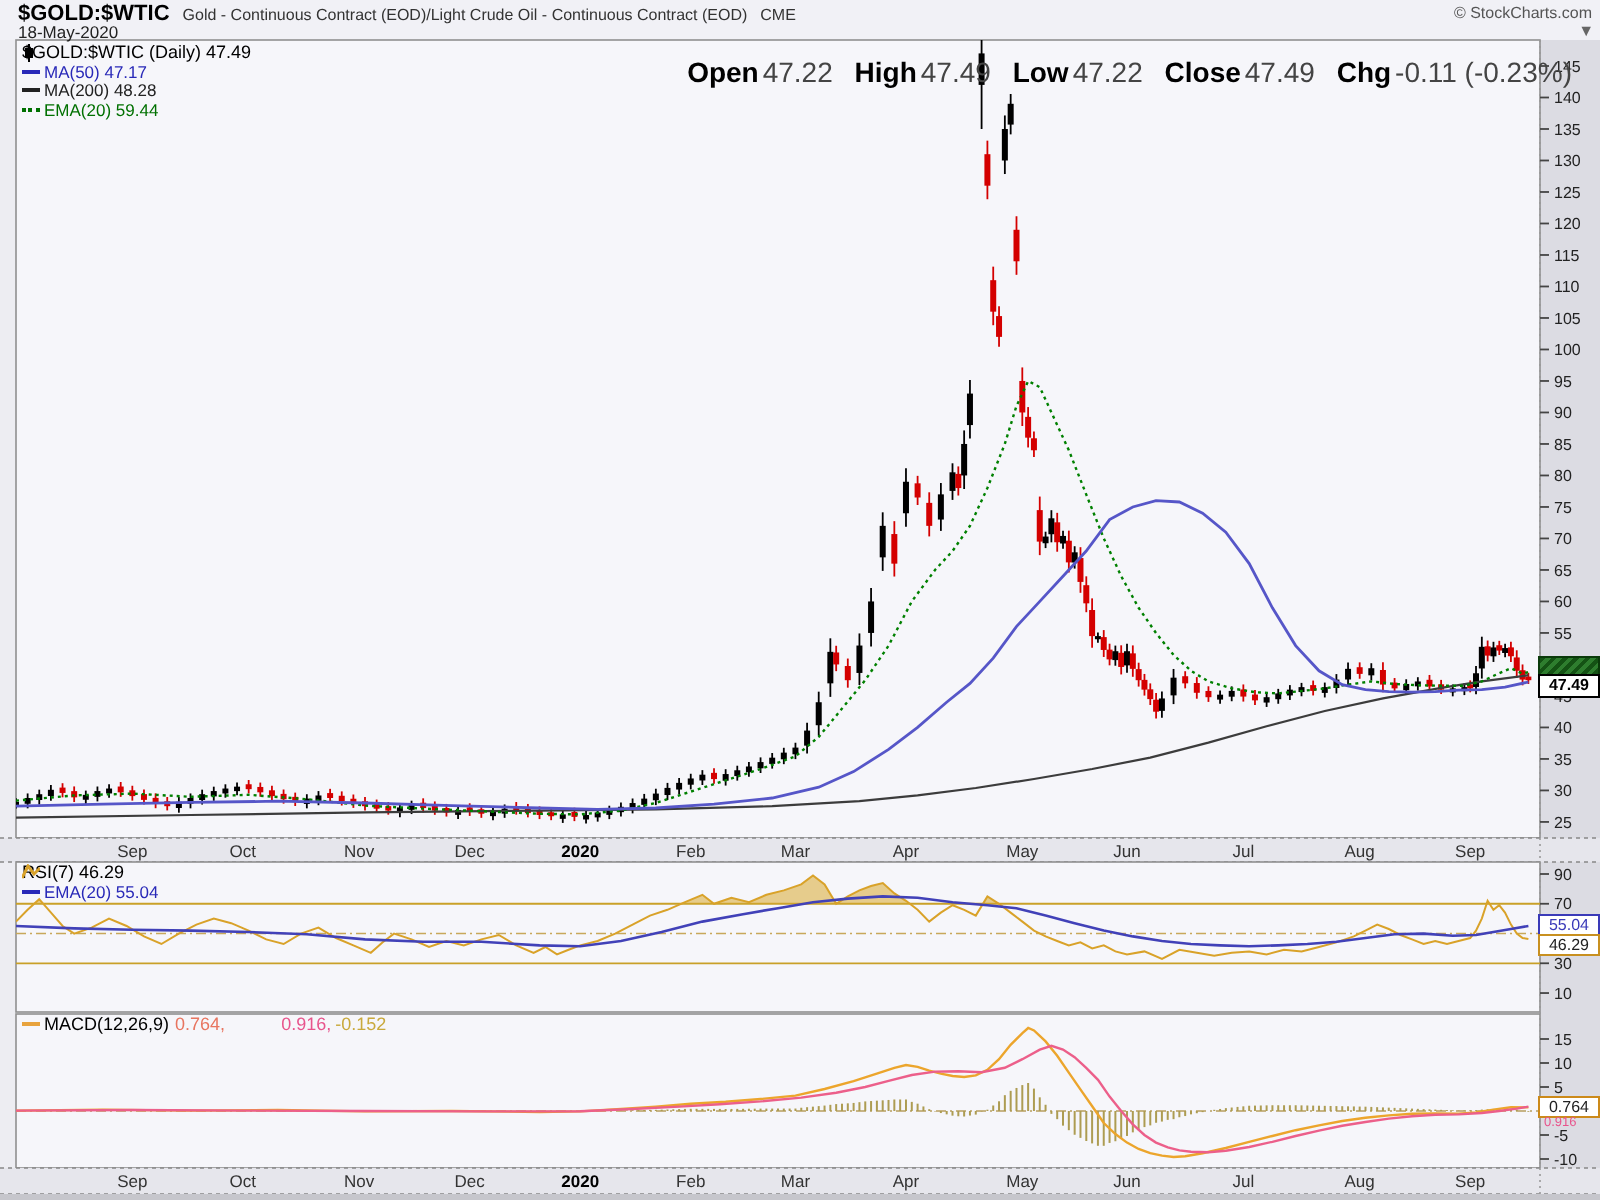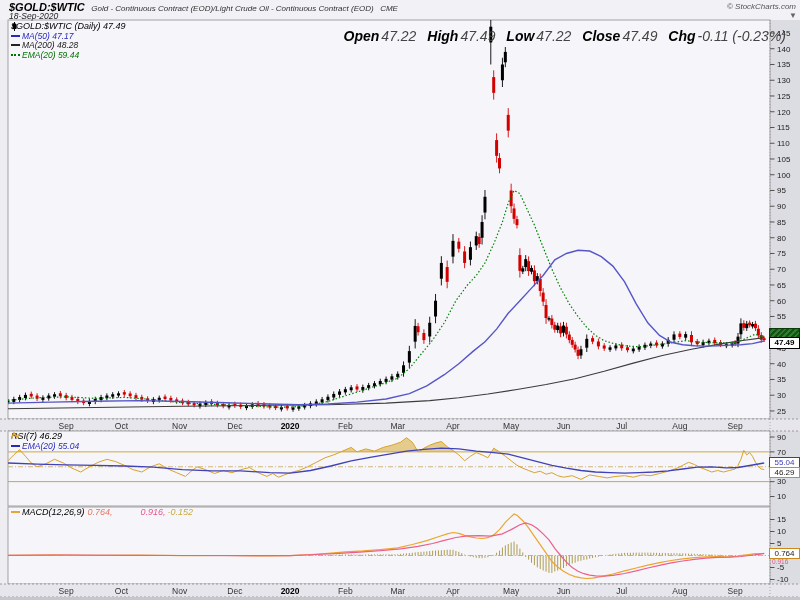--- a/index.html
+++ b/index.html
@@ -1,19 +1,19 @@
 <!DOCTYPE html>
 <html><head>
 <meta charset="utf-8">
 <style>
   html,body{margin:0;padding:0;}
   body{width:800px;height:600px;background:#f1f1f6;font-family:"Liberation Sans","DejaVu Sans",sans-serif;overflow:hidden;position:relative;}
   #stage{position:absolute;inset:0;width:800px;height:600px;}
   svg{position:absolute;left:0;top:0;}
-  .ovl{position:absolute;white-space:nowrap;font-style:italic;}
+  .ovl{position:absolute;white-space:nowrap;}
   #title-row{left:9px;top:1px;font-size:9px;color:#333;}
   #sym{font-weight:bold;font-size:11px;color:#000;margin-right:4px;}
   #desc{font-size:8px;color:#333;}
   #exch{font-size:8px;color:#333;margin-left:4px;}
   #copyright{right:4px;top:2px;font-size:8px;color:#555;padding-left:45px;}
   #date-row{left:9px;top:11px;font-size:8.5px;color:#222;}
   #ohlc{right:14px;top:1px;font-size:14px;color:#444;margin-top:27px;}
   #ohlc b{color:#000;margin-left:7px;margin-right:2px;}
   #chg-caret{right:3px;top:11px;font-size:8px;color:#666;cursor:pointer;}
   .legend{font-size:8.5px;line-height:9.5px;}
@@ -689,21 +689,21 @@
         <text x="777" y="582.3" font-size="8" fill="#222" font-family="Liberation Sans, sans-serif">-10</text>
       </g>
   </svg>
 
   <div class="ovl" id="title-row">
     <span id="sym">$GOLD:$WTIC</span>
     <span id="desc">Gold - Continuous Contract (EOD)/Light Crude Oil - Continuous Contract (EOD)</span>
     <span id="exch">CME</span>
   </div>
   <div class="ovl" id="copyright">© StockCharts.com</div>
-  <div class="ovl" id="date-row">18-Sep-2020</div>
+  <div class="ovl" id="date-row">18-May-2020</div>
   <div class="ovl" id="ohlc">
     <b>Open</b><span>47.22</span>
     <b>High</b><span>47.49</span>
     <b>Low</b><span>47.22</span>
     <b>Close</b><span>47.49</span>
     <b>Chg</b><span>-0.11 (-0.23%)</span>
   </div>
   <div class="ovl" id="chg-caret">▼</div>
 
   <div class="ovl legend" id="main-legend">

